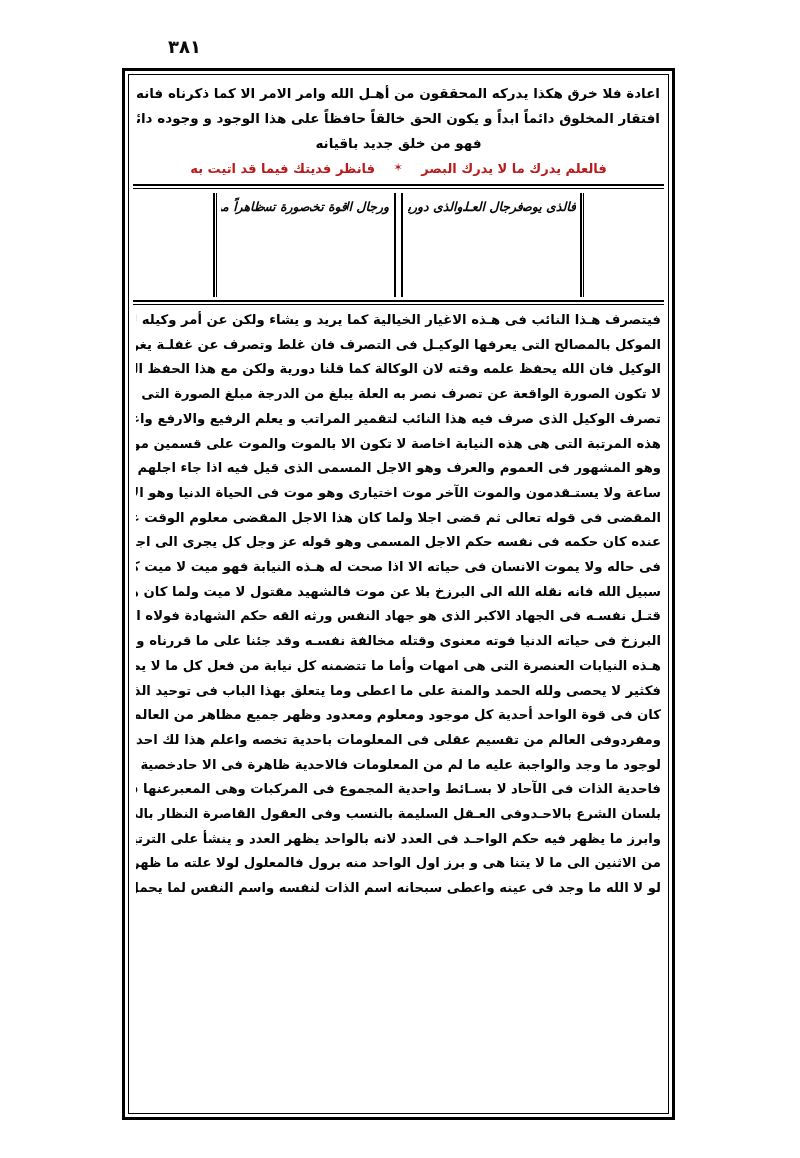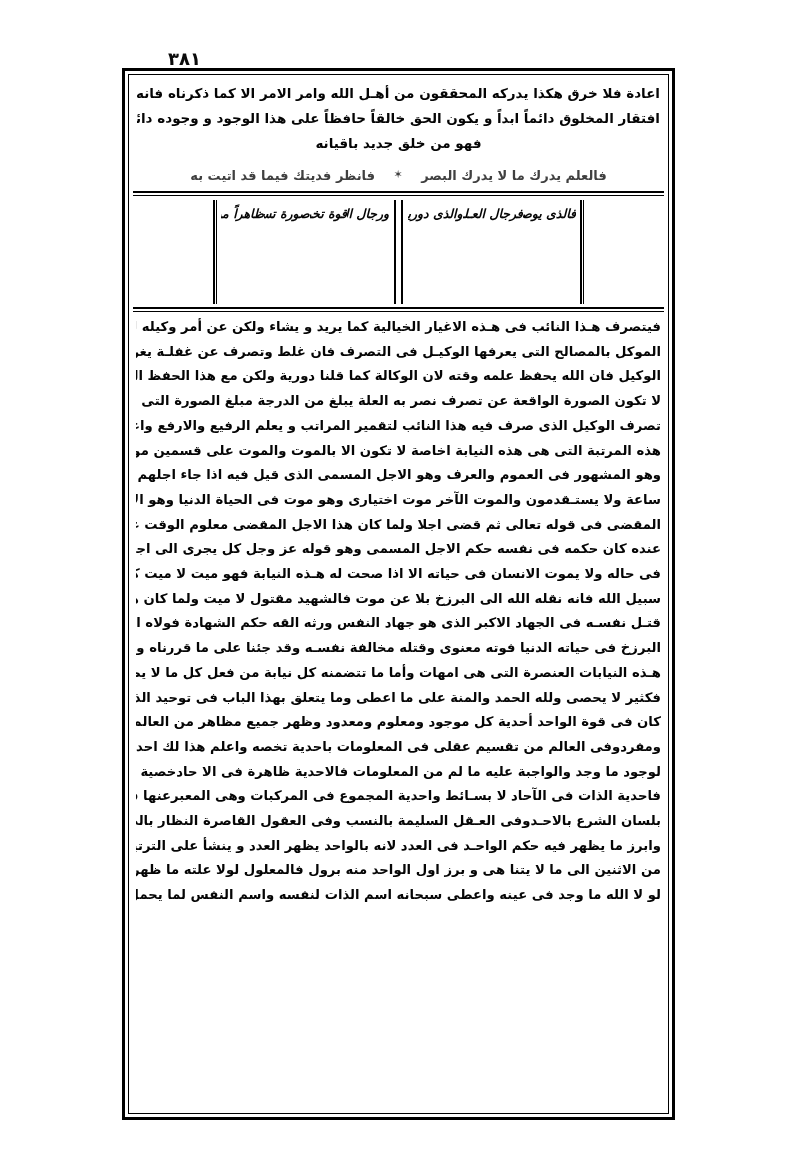--- a/index.html
+++ b/index.html
@@ -12,21 +12,21 @@
     width: 800px;
     height: 1158px;
     position: relative;
     font-family: "DejaVu Sans", sans-serif;
     overflow: hidden;
   }
 
   
   .page-number {
     position: absolute;
-    top: 48px;
+    top: 36px;
     left: 168px;
     font-family: "DejaVu Sans", sans-serif;
     font-size: 18px;
     font-weight: 700;
     color: #0b0b0b;
     letter-spacing: 0.5px;
     direction: rtl;
   }
 
   
@@ -81,27 +81,27 @@
     font-weight: 600;
     letter-spacing: -0.2px;
   }
   .intro-block .ar-line.last-line {
     text-align: center;
     text-align-last: center;
   }
 
   
   .verse-head {
-    margin-top: 9px;
+    margin-top: 2px;
     margin-bottom: 5px;
     text-align: center;
     direction: rtl;
     font-size: 13px;
     font-weight: 600;
-    color: #404040;
+    color: #b91c1c;
     line-height: 20px;
     white-space: nowrap;
   }
   .verse-head .hemistich { display: inline-block; }
   .verse-head .star {
     display: inline-block;
     margin: 0 14px;
     font-size: 11px;
     vertical-align: 2px;
   }

